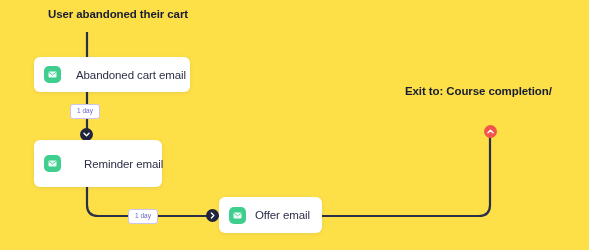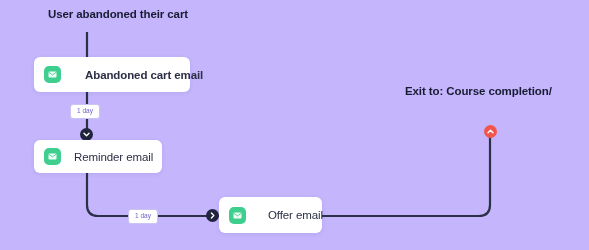--- a/index.html
+++ b/index.html
@@ -10,21 +10,21 @@
     width: 589px;
     height: 250px;
     background: #e7eafc;
     font-family: "Liberation Sans", sans-serif;
     overflow: hidden;
   }
   #canvas {
     position: relative;
     width: 589px;
     height: 250px;
-    background: #c4b5fd;
+    background: #fde047;
   }
   #edges {
     position: absolute;
     left: 0;
     top: 0;
     width: 589px;
     height: 250px;
   }
 
   
@@ -75,34 +75,33 @@
     font-size: 11.5px;
     color: #2c2f45;
     white-space: nowrap;
     letter-spacing: -0.1px;
   }
 
   #node-abandoned {
     left: 34px;  top: 57px;
     width: 156px; height: 35px;
     padding: 0 10px;
-    gap: 24px;
-    font-weight: bold;
+    gap: 15px;
   }
   #node-reminder {
     left: 34px;  top: 140px;
-    width: 128px; height: 33px;
+    width: 128px; height: 47px;
     padding: 0 10px;
-    gap: 13px;
+    gap: 23px;
   }
   #node-offer {
     left: 219px; top: 197px;
     width: 103px; height: 36px;
     padding: 0 10px;
-    gap: 22px;
+    gap: 9px;
   }
 
   
   .delay-pill {
     position: absolute;
     background: #ffffff;
     border: 1px solid #c9c5f0;
     border-radius: 3px;
     color: #6b63c9;
     font-size: 6.5px;

